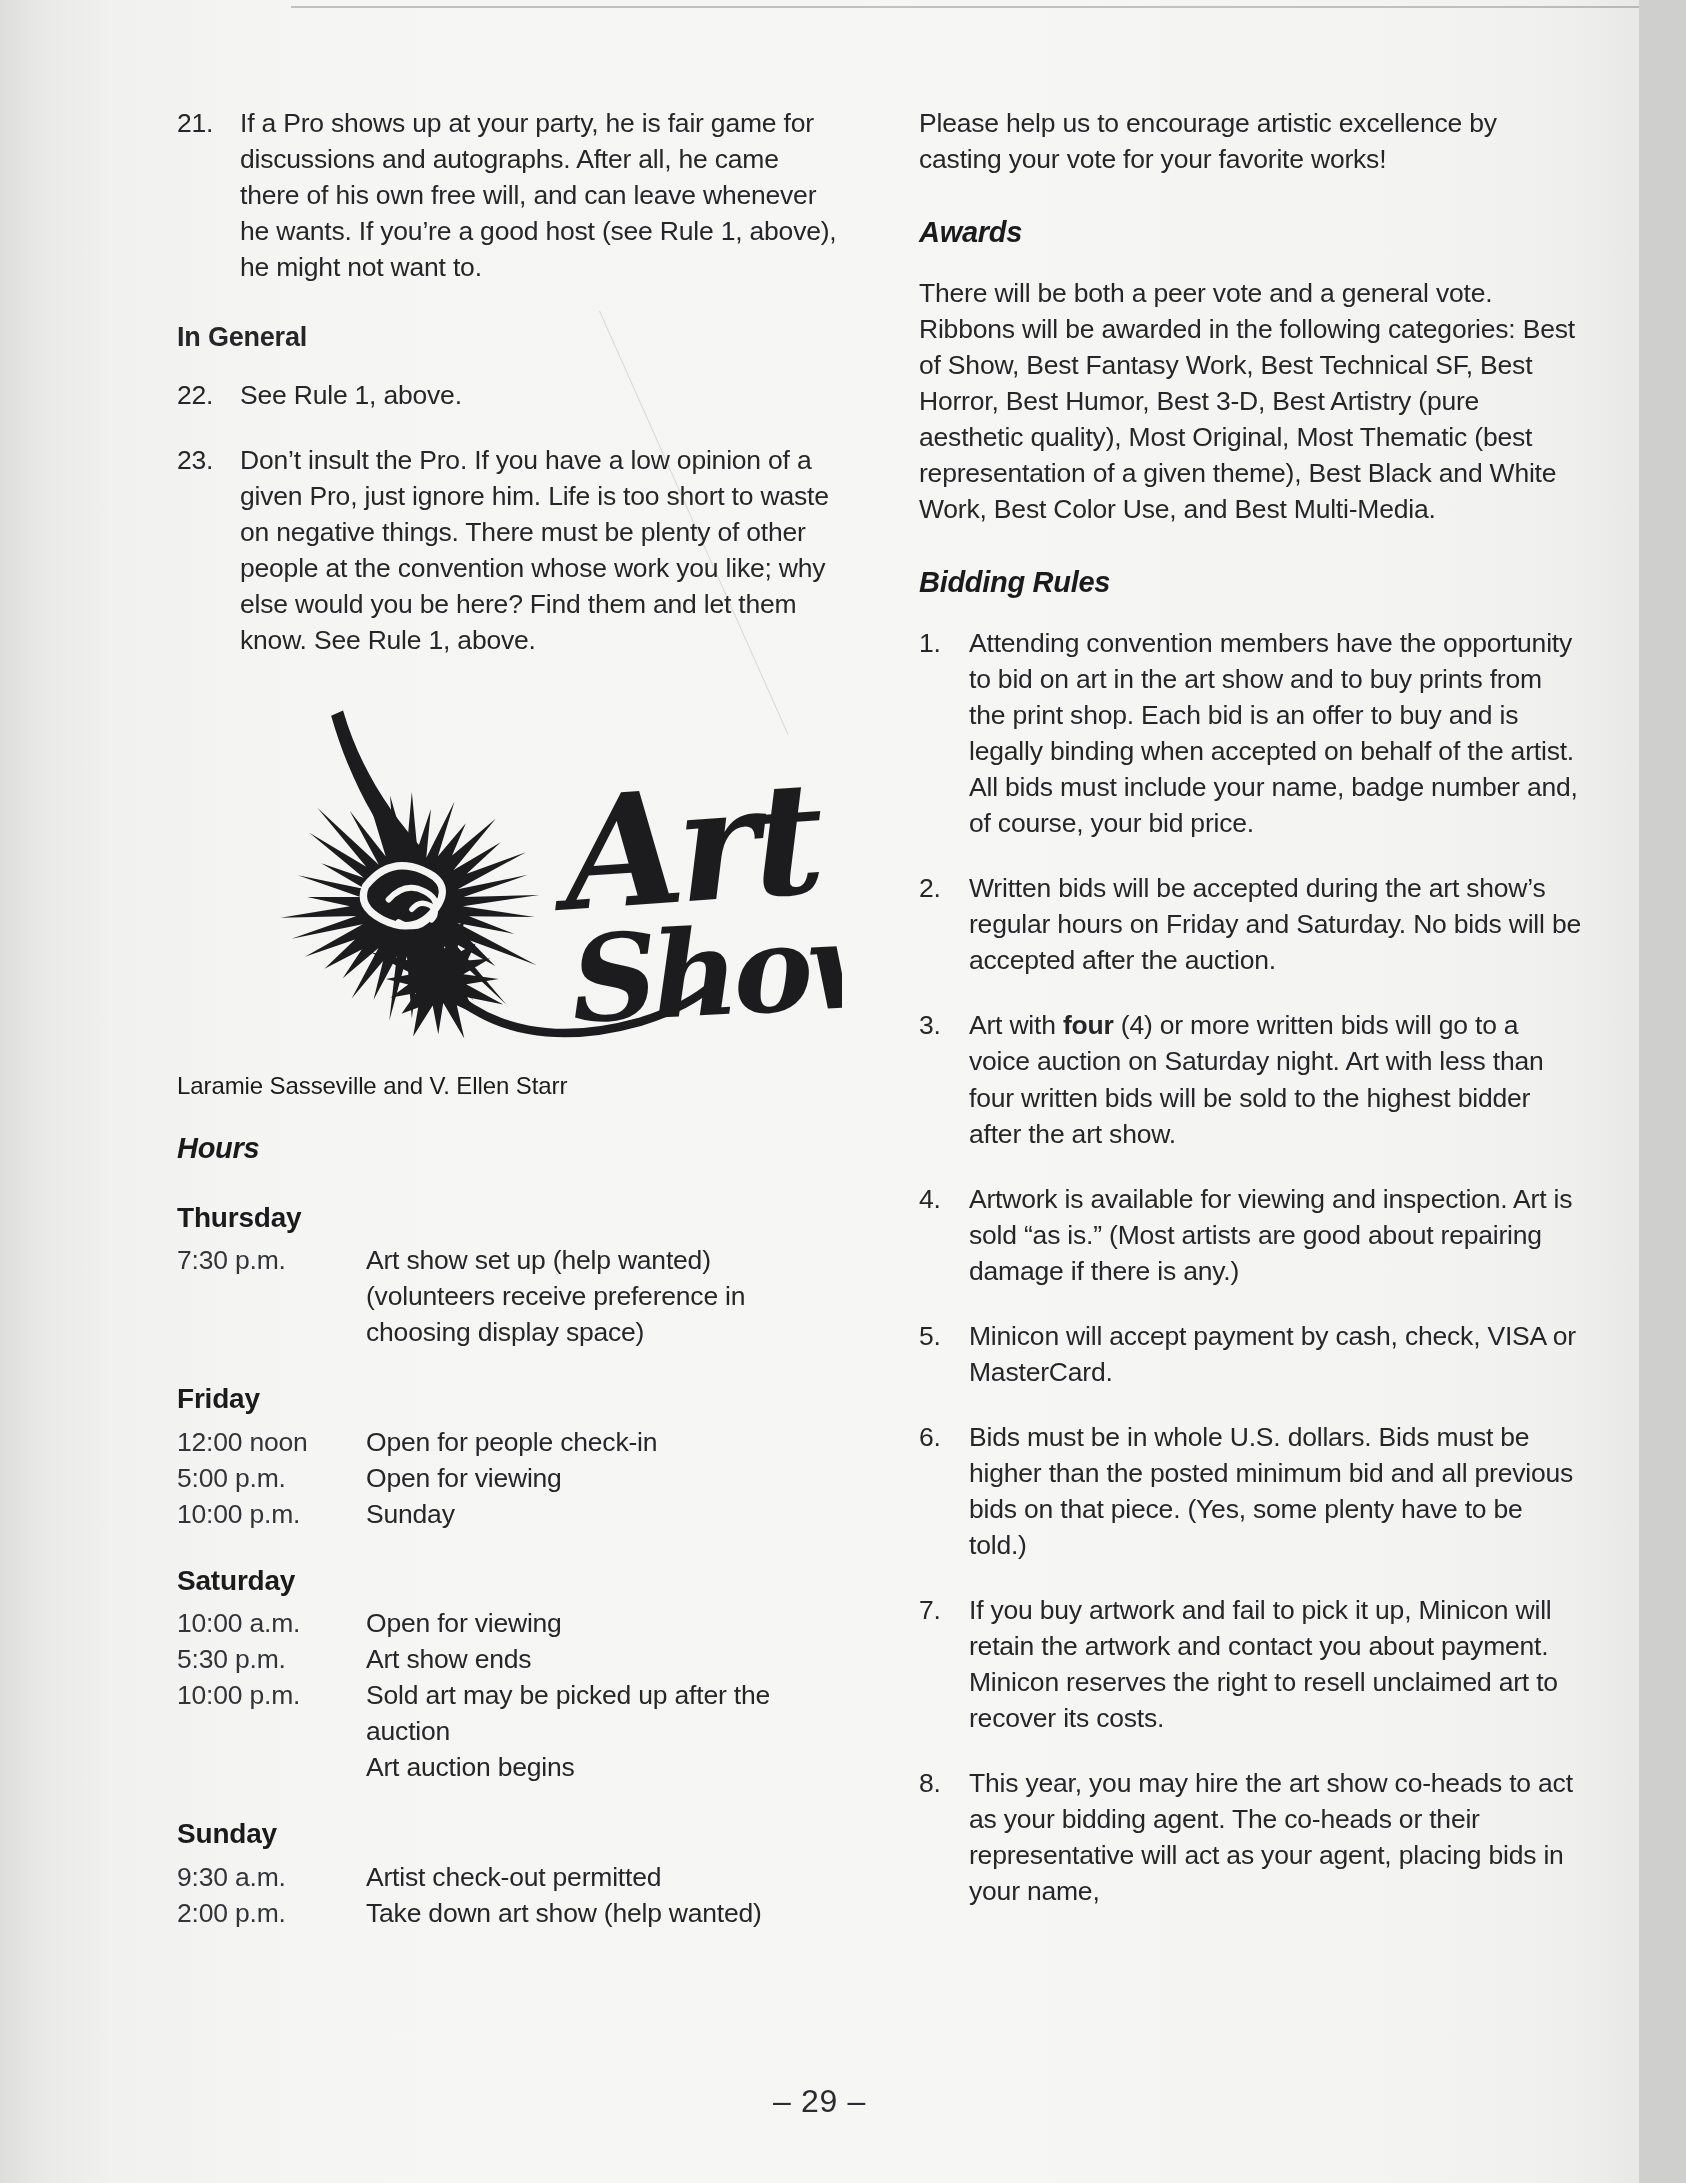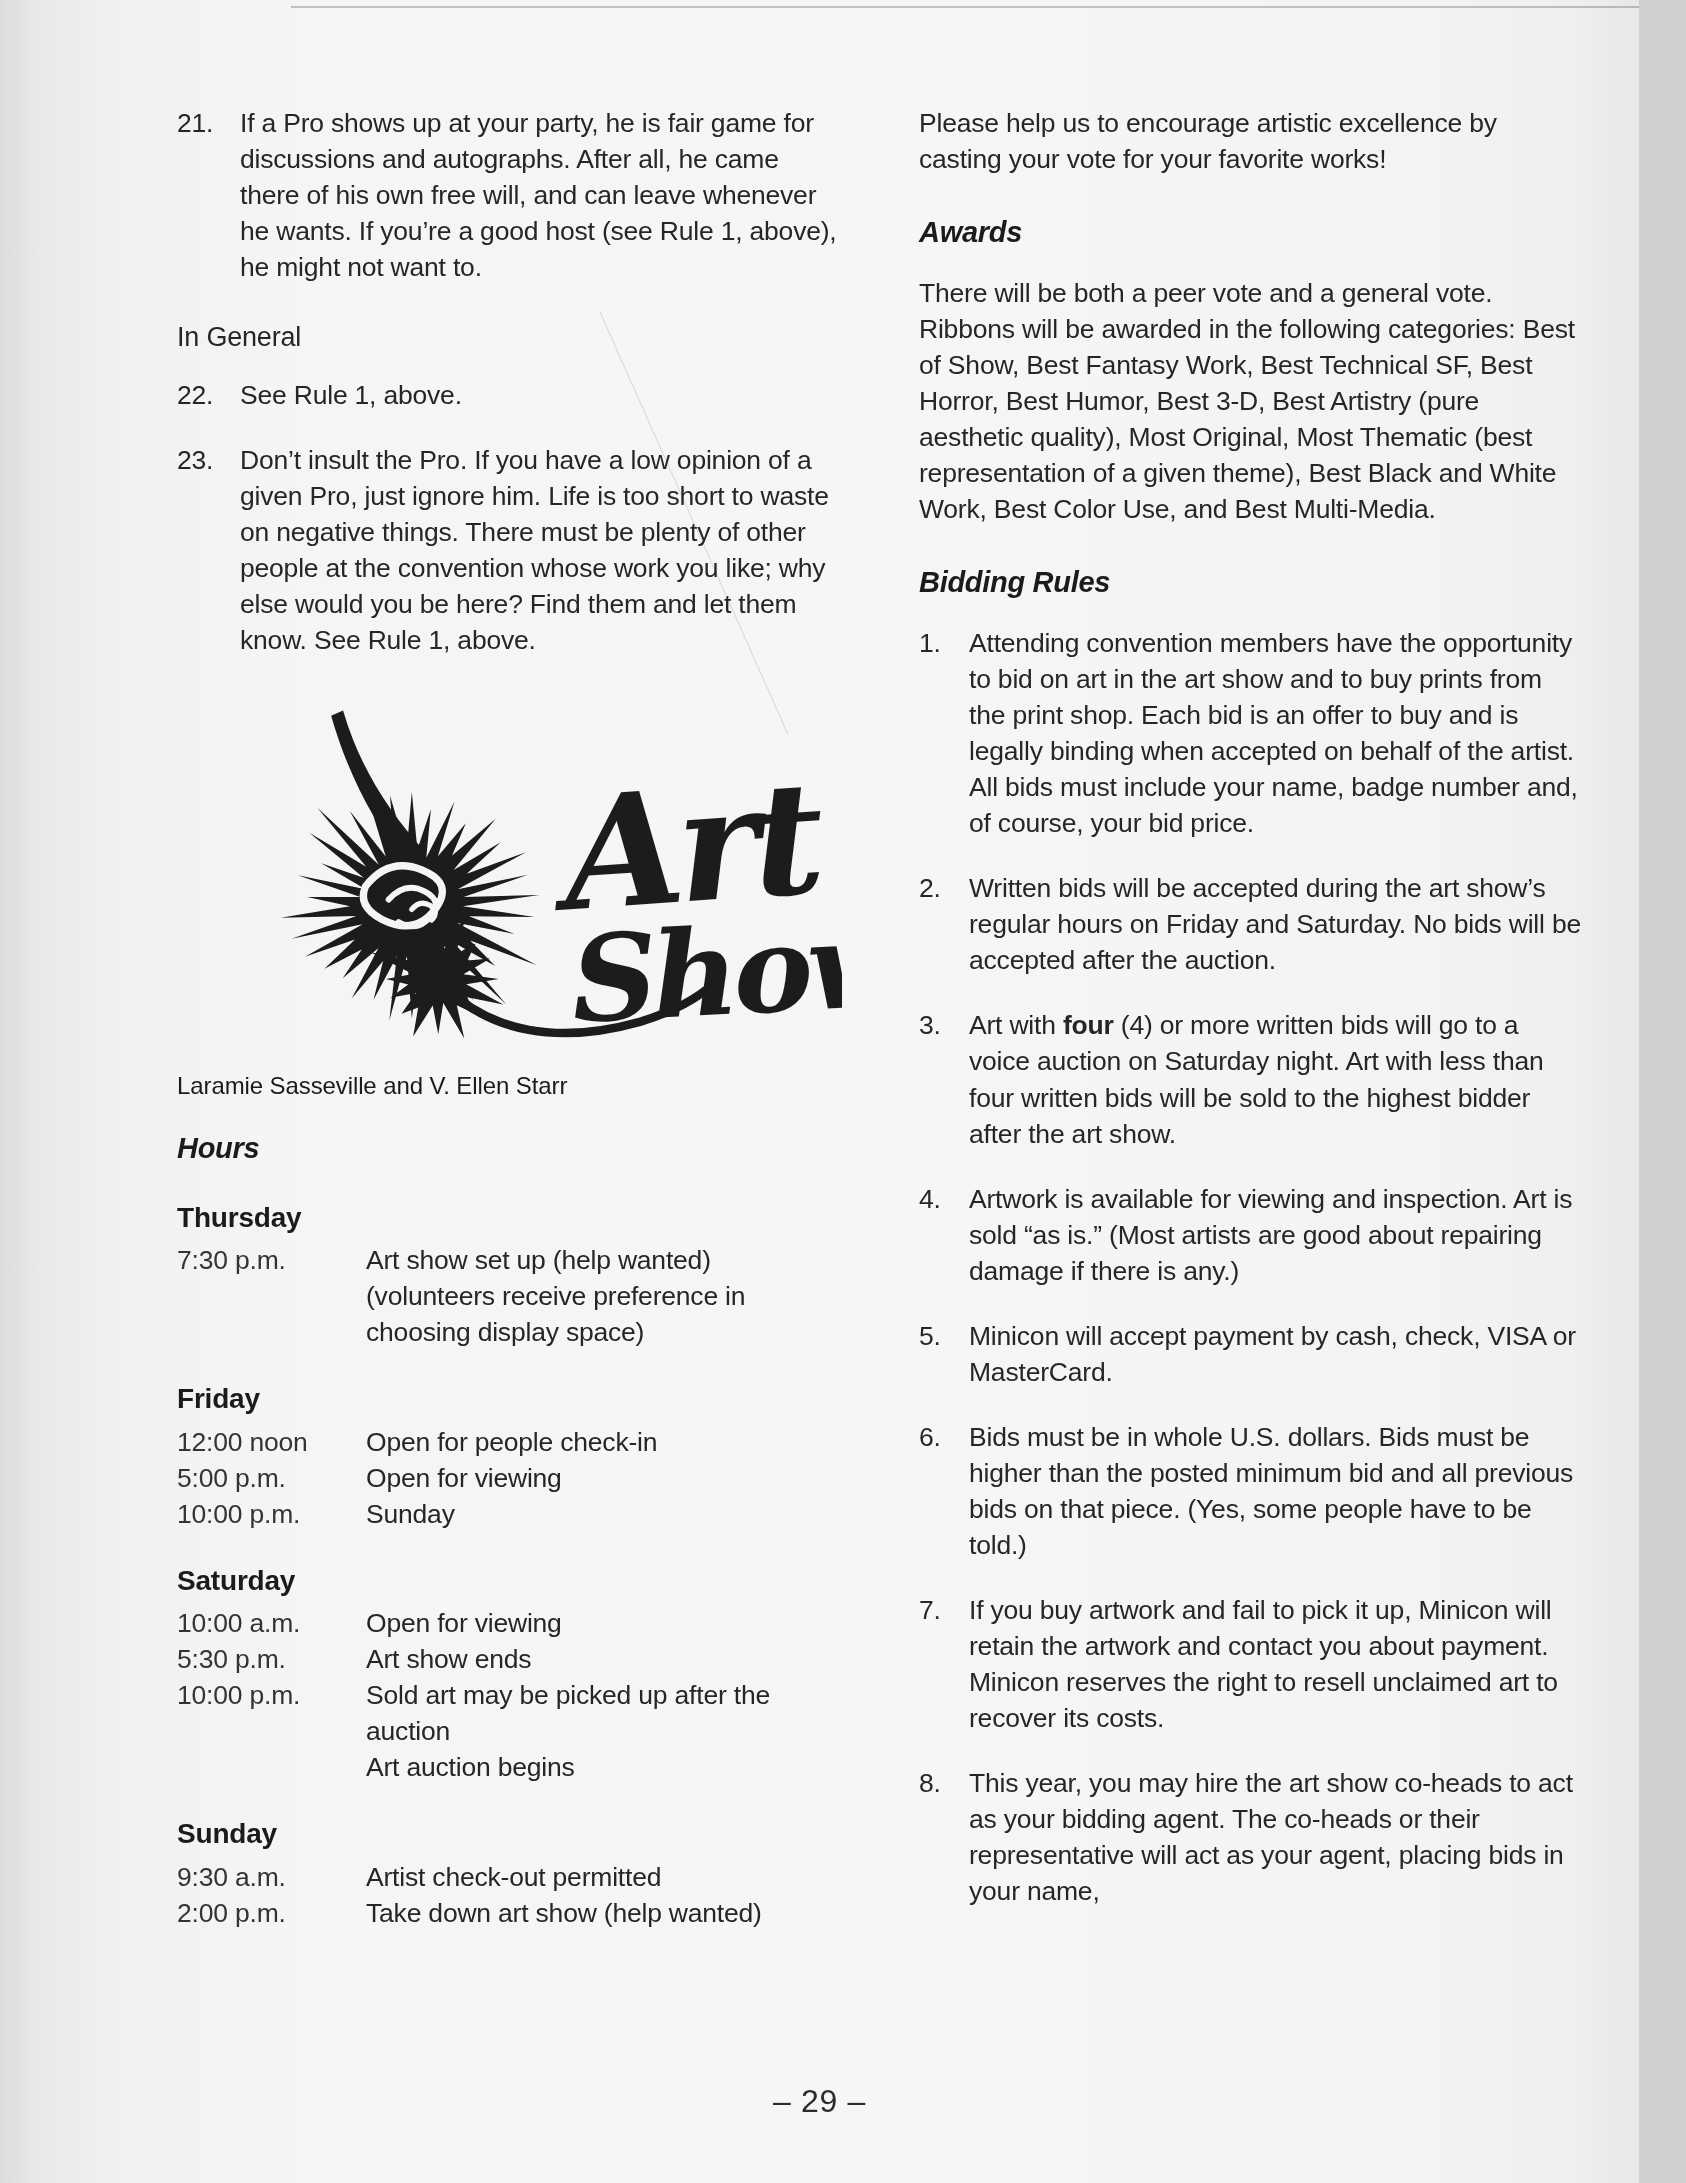--- a/index.html
+++ b/index.html
@@ -14,21 +14,21 @@
   .scan-topline{position:absolute;top:6px;left:291px;right:0;height:2px;background:rgba(70,70,72,.30);}
   .scan-crease{position:absolute;left:599px;top:311px;width:1.3px;height:463px;background:rgba(110,110,112,.22);transform:rotate(-24deg);transform-origin:top center;}
   .columns{position:absolute;top:105px;left:177px;display:flex;gap:74px;}
   .col-left{width:668px;}
   .col-right{width:662px;}
   .body-text{font-size:26.5px;line-height:1.36;letter-spacing:-0.2px;}
   .rule{display:flex;margin-bottom:29px;}
   .rule .rnum{flex:0 0 63px;}
   .col-right .rule .rnum{flex:0 0 50px;}
   .rule .rtext{flex:1 1 auto;}
-  .h-bold{font-weight:normal;font-size:27px;margin:34px 0 21px;letter-spacing:-0.2px;}
+  .h-bold{font-weight:bold;font-size:27px;margin:34px 0 21px;letter-spacing:-0.2px;}
   .h-bi{font-weight:bold;font-style:italic;font-size:29px;margin:36px 0 22.5px;letter-spacing:-0.3px;color:#1b1b1e;}
   .byline{font-weight:normal;font-size:24px;letter-spacing:-0.1px;margin:25px 0 4px;color:#1b1b1e;}
   .hours-h{margin:26.5px 0 6.6px;}
   .logo-wrap{margin:30px 0 17px 36px;width:629px;height:357px;}
   .sched{width:662px;}
   .sched-day{width:662px;text-align:left;font-weight:bold;font-size:28px;margin:30px 0 5.3px;letter-spacing:-0.2px;color:#1b1b1e;}
   .sched-row{display:flex;}
   .sched-time{flex:0 0 189px;color:#33333a;}
   .sched-desc{width:470px;}
   .intro{margin-bottom:4px;}
@@ -181,21 +181,21 @@
         <span class="rtext">Artwork is available for viewing and inspection. Art is sold “as is.” (Most artists are good about repairing damage if there is any.)</span>
       </div>
 
       <div class="rule">
         <span class="rnum">5.</span>
         <span class="rtext">Minicon will accept payment by cash, check, VISA or MasterCard.</span>
       </div>
 
       <div class="rule">
         <span class="rnum">6.</span>
-        <span class="rtext">Bids must be in whole U.S. dollars. Bids must be higher than the posted minimum bid and all previous bids on that piece. (Yes, some people have to be told.)</span>
+        <span class="rtext">Bids must be in whole U.S. dollars. Bids must be higher than the posted minimum bid and all previous bids on that piece. (Yes, some plenty have to be told.)</span>
       </div>
 
       <div class="rule">
         <span class="rnum">7.</span>
         <span class="rtext">If you buy artwork and fail to pick it up, Minicon will retain the artwork and contact you about payment. Minicon reserves the right to resell unclaimed art to recover its costs.</span>
       </div>
 
       <div class="rule">
         <span class="rnum">8.</span>
         <span class="rtext">This year, you may hire the art show co-heads to act as your bidding agent. The co-heads or their representative will act as your agent, placing bids in your name,</span>

